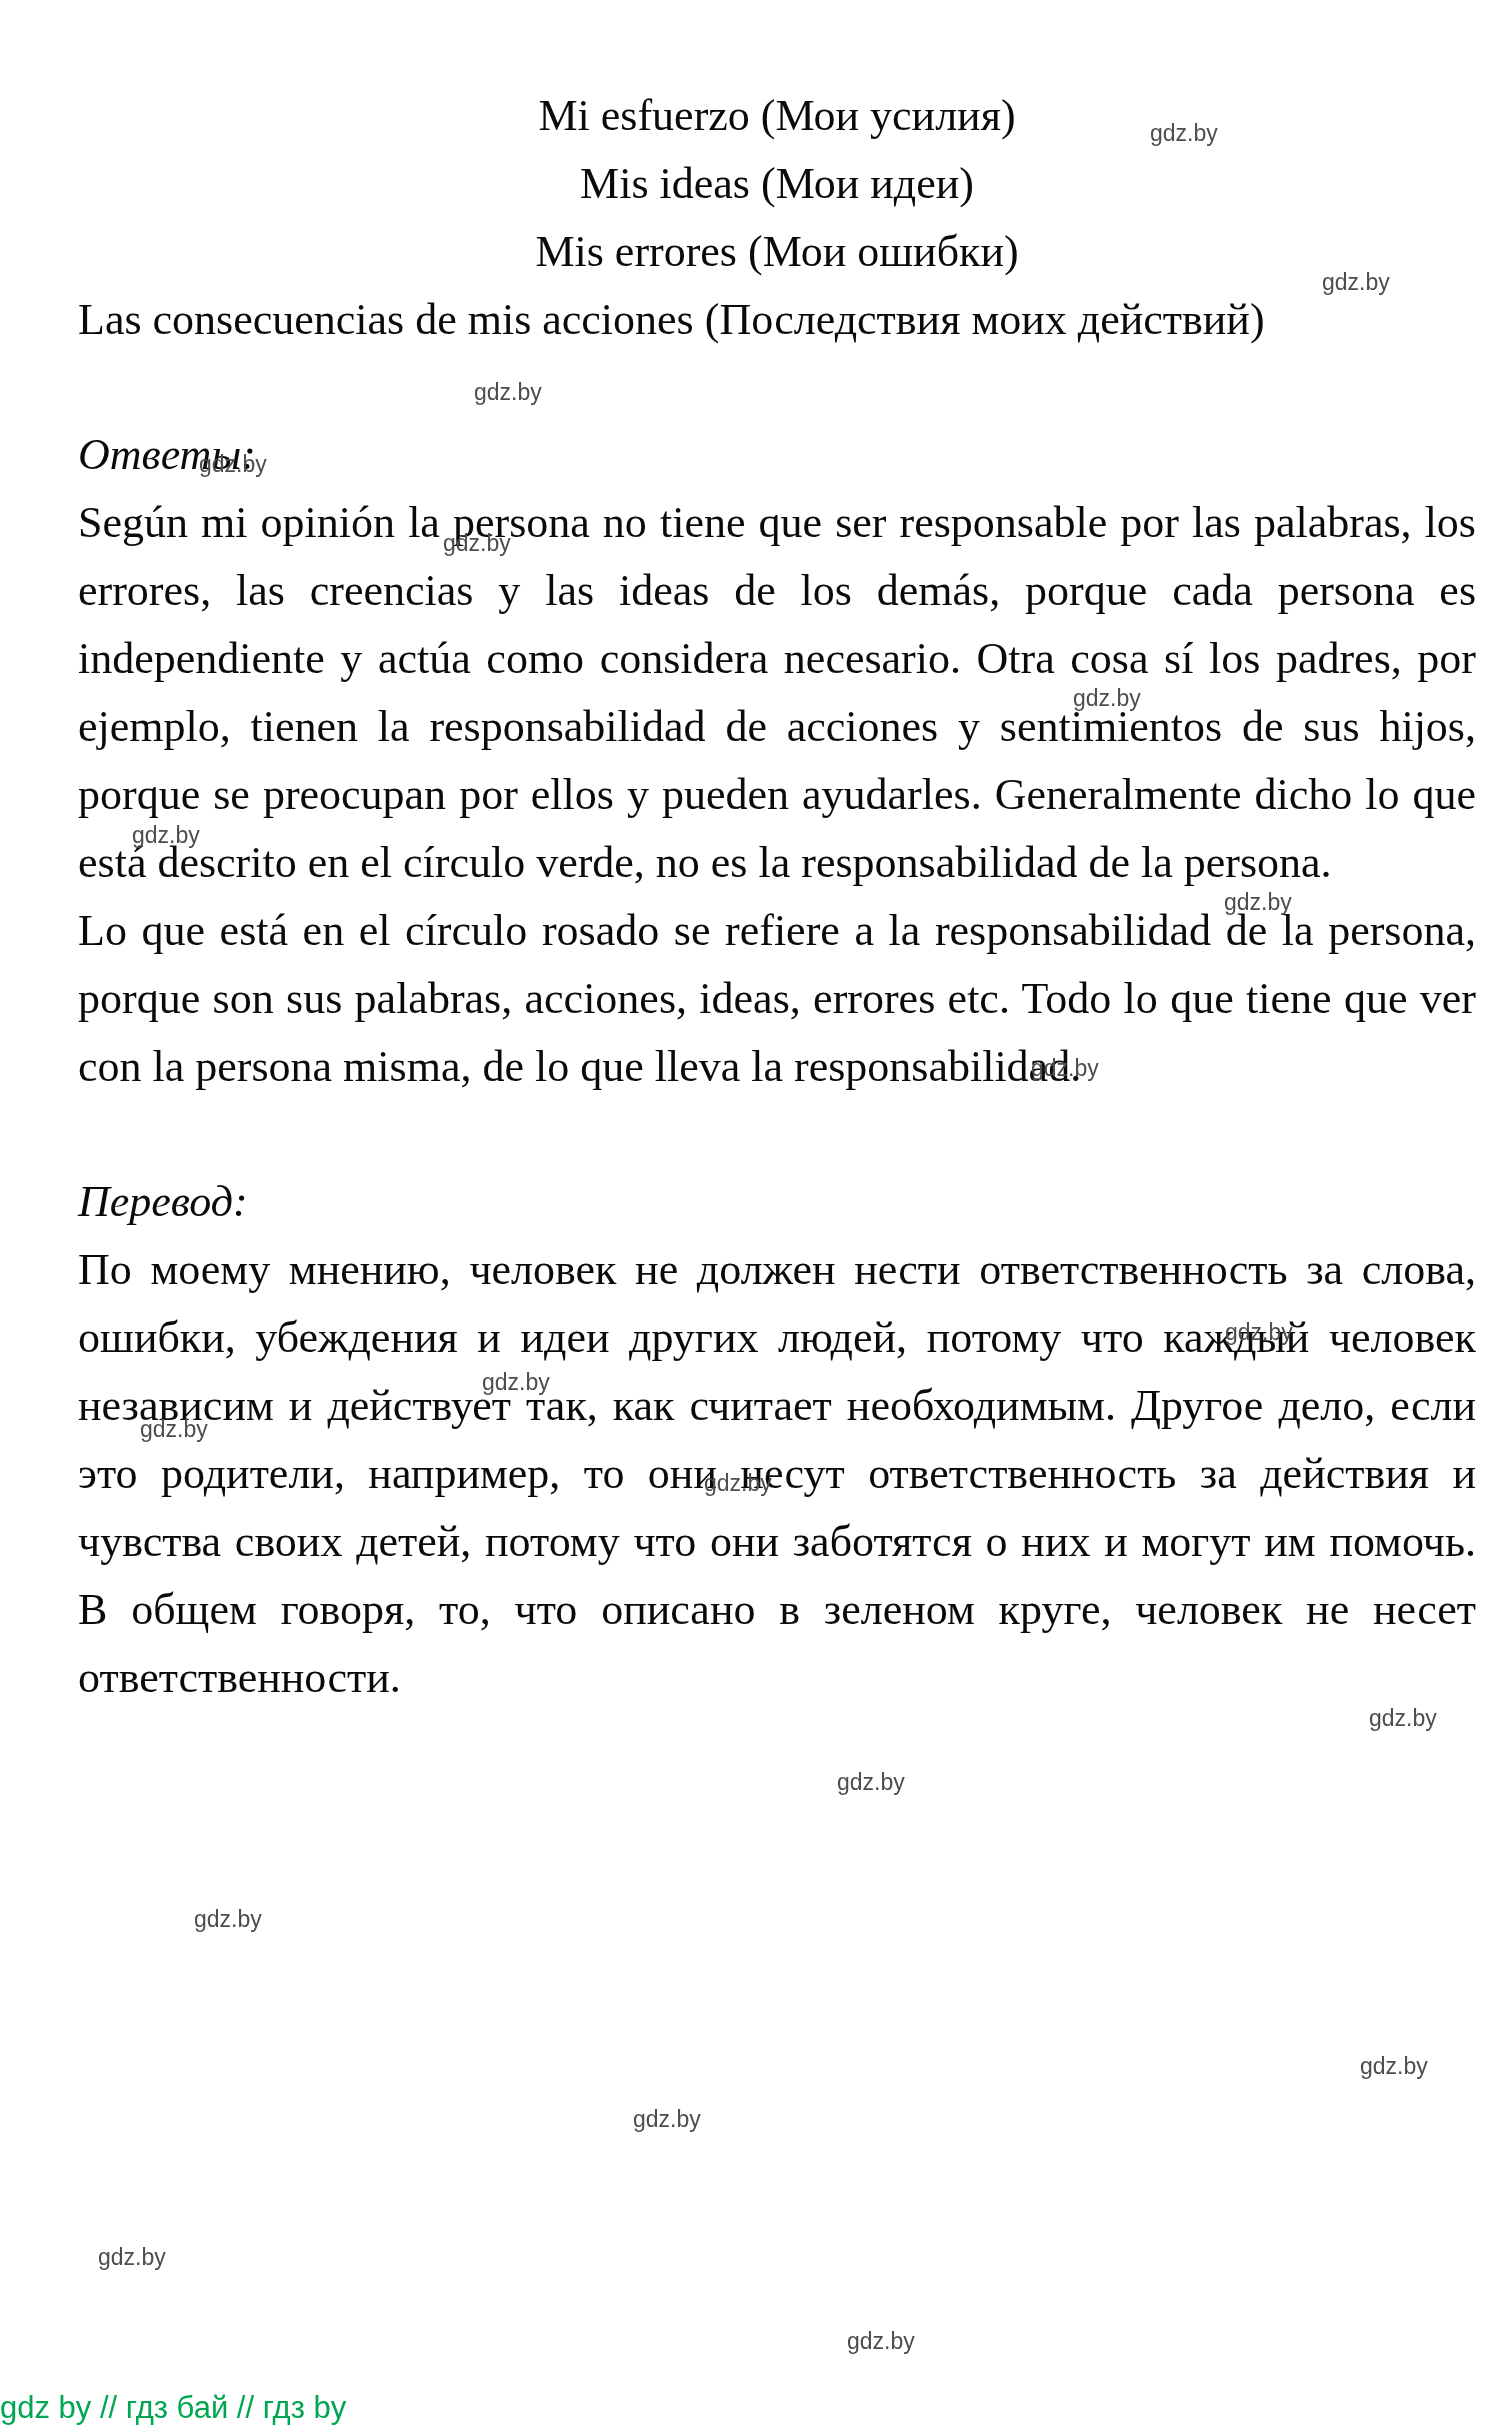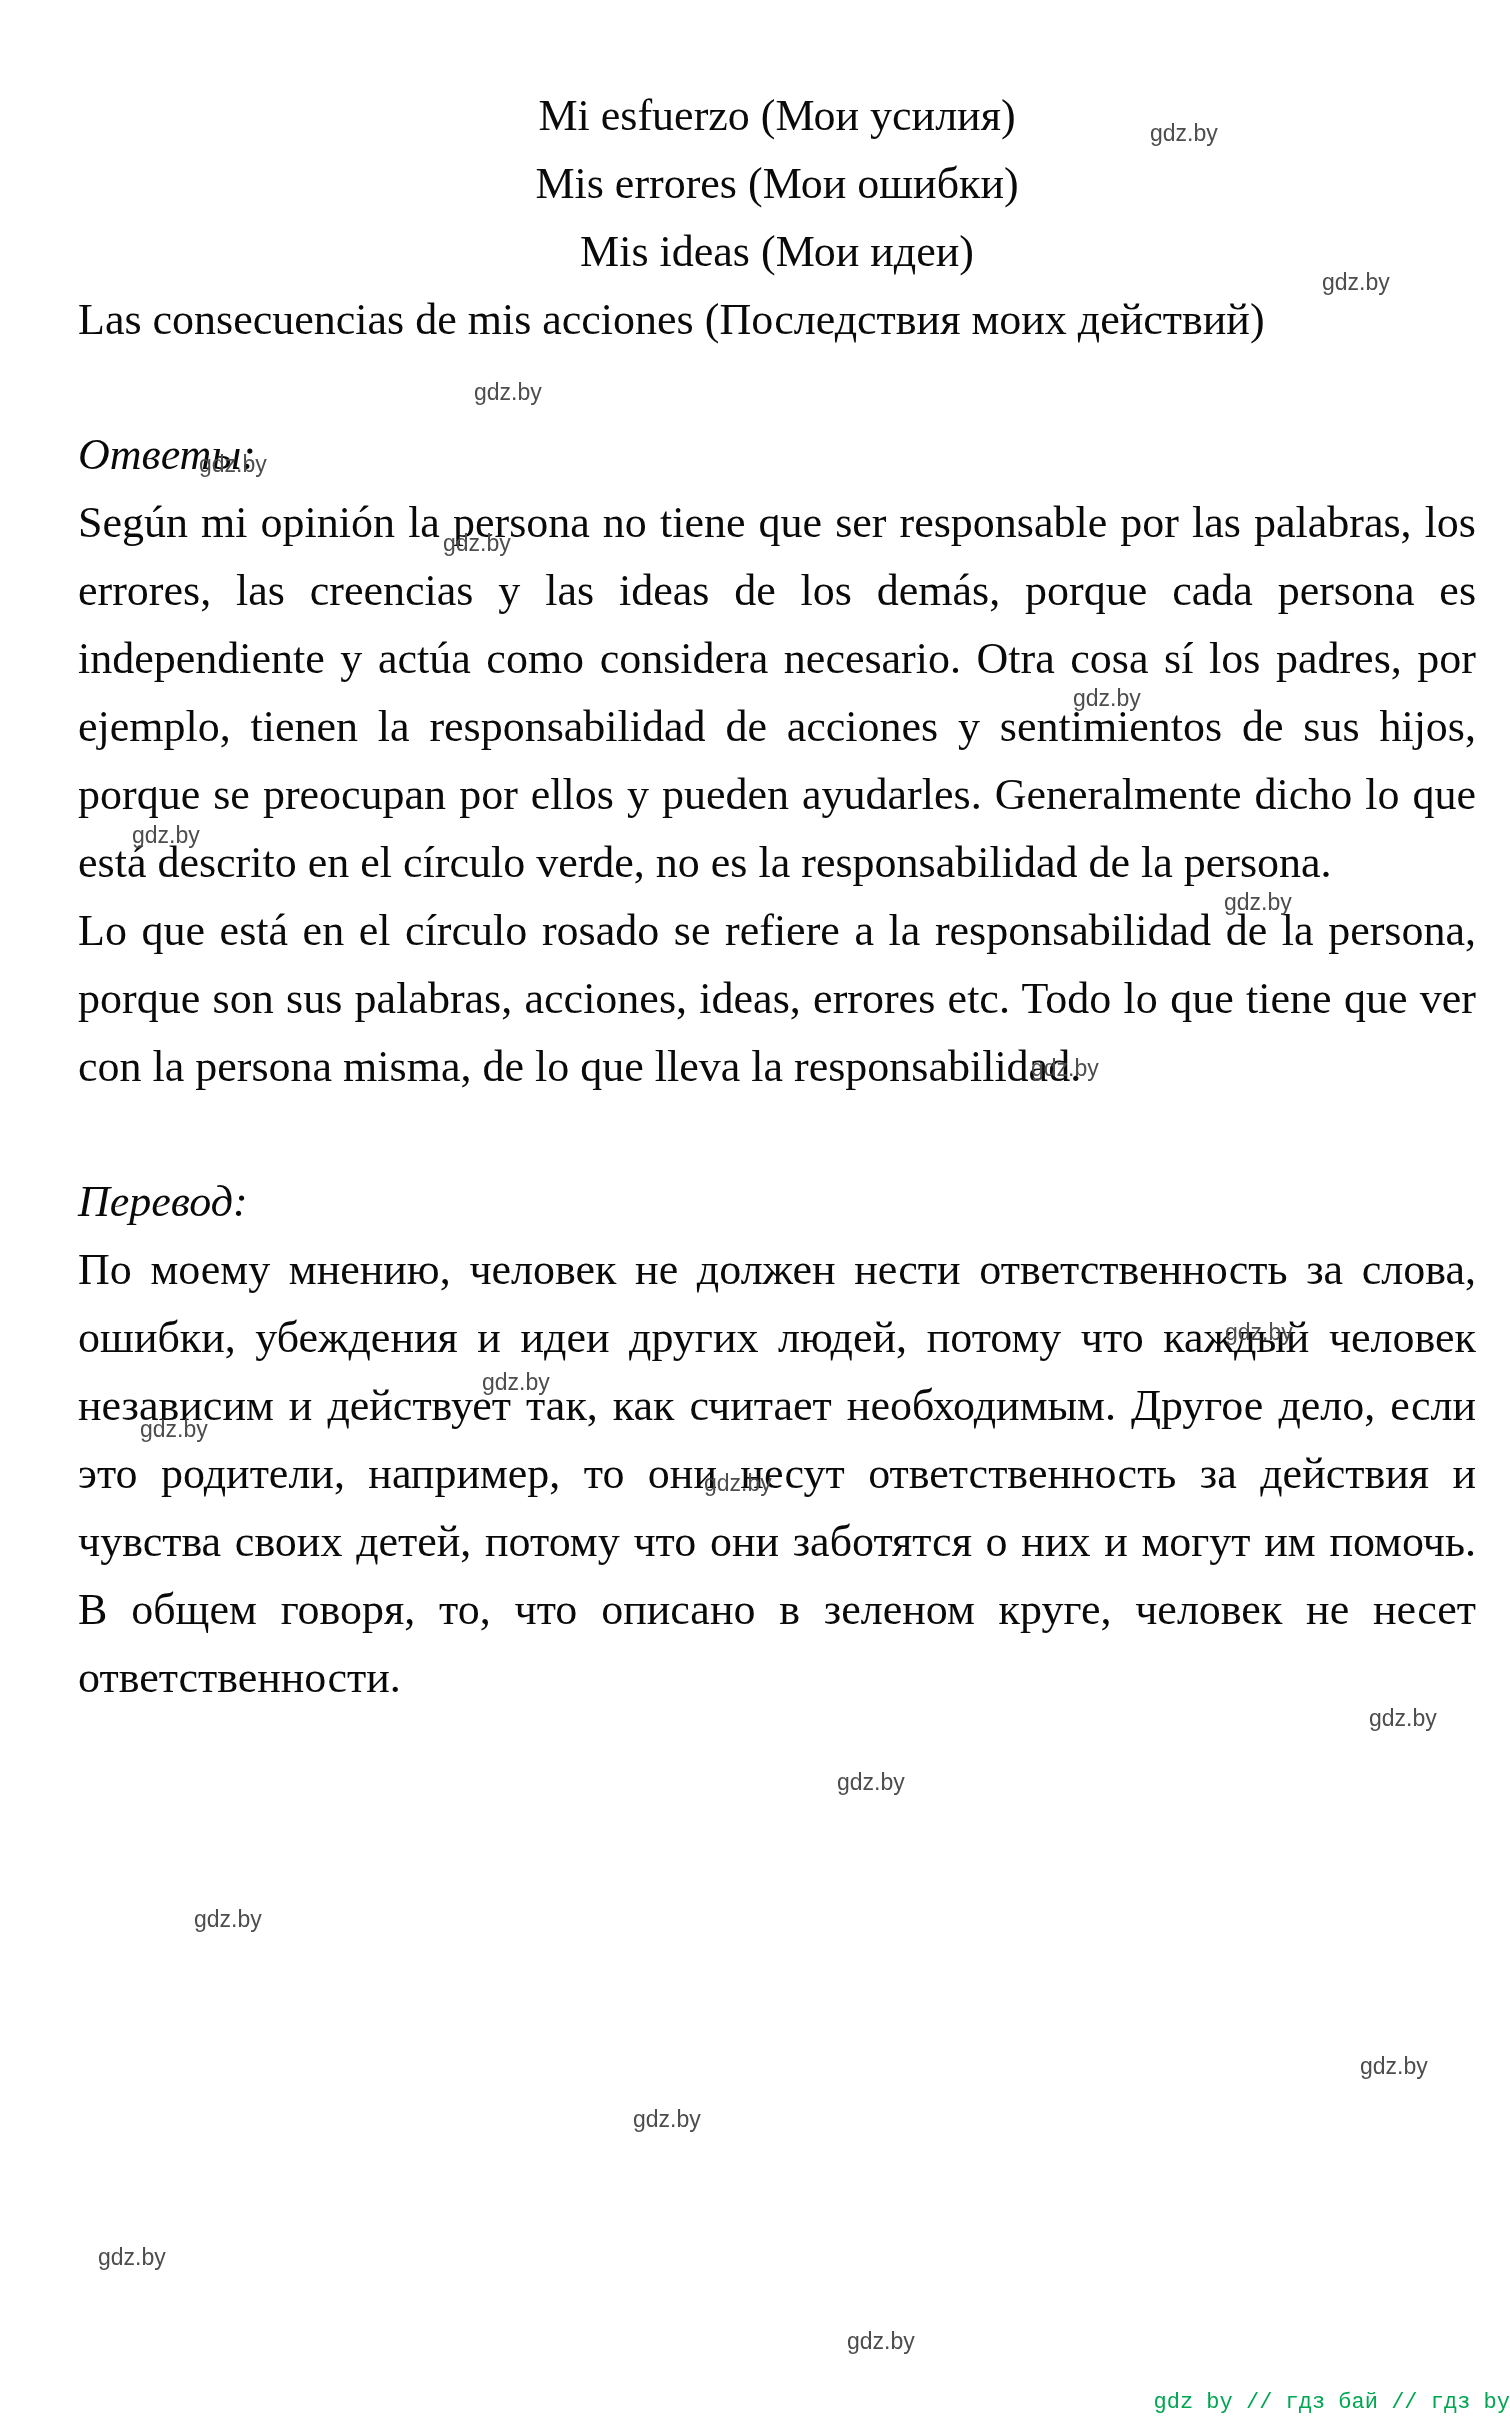--- a/index.html
+++ b/index.html
@@ -53,36 +53,36 @@
     line-height: 23px;
     color: #4d4d4d;
     white-space: nowrap;
     margin-top: 12px;
   }
   .promo-bottom {
     position: absolute;
     top: 2390px;
     left: 0;
     width: 100%;
-    text-align: right;
-    font-family: Liberation Mono, monospace;
-    font-size: 22px;
+    text-align: left;
+    font-family: Liberation Sans, sans-serif;
+    font-size: 31px;
     color: #00A651;
   }
 </style>
 </head>
 <body>
 
 <div class="page">
 
 
   <div class="content">
     <p class="left">Mi esfuerzo (Мои усилия)</p>
+    <p class="left">Mis ideas (Мои идеи)</p>
     <p class="left">Mis errores (Мои ошибки)</p>
-    <p class="left">Mis ideas (Мои идеи)</p>
     <p>Las consecuencias de mis acciones (Последствия моих действий)</p>
 
     <p class="section-title">Ответы:</p>
     <p>Según mi opinión la persona no tiene que ser responsable por las palabras, los errores, las creencias y las ideas de los demás, porque cada persona es independiente y actúa como considera necesario. Otra cosa sí los padres, por ejemplo, tienen la responsabilidad de acciones y sentimientos de sus hijos, porque se preocupan por ellos y pueden ayudarles. Generalmente dicho lo que está descrito en el círculo verde, no es la responsabilidad de la persona.</p>
     <p>Lo que está en el círculo rosado se refiere a la responsabilidad de la persona, porque son sus palabras, acciones, ideas, errores etc. Todo lo que tiene que ver con la persona misma, de lo que lleva la responsabilidad.</p>
 
     <p class="section-title">Перевод:</p>
     <p>По моему мнению, человек не должен нести ответственность за слова, ошибки, убеждения и идеи других людей, потому что каждый человек независим и действует так, как считает необходимым. Другое дело, если это родители, например, то они несут ответственность за действия и чувства своих детей, потому что они заботятся о них и могут им помочь. В общем говоря, то, что описано в зеленом круге, человек не несет ответственности.</p>
   </div>
 

